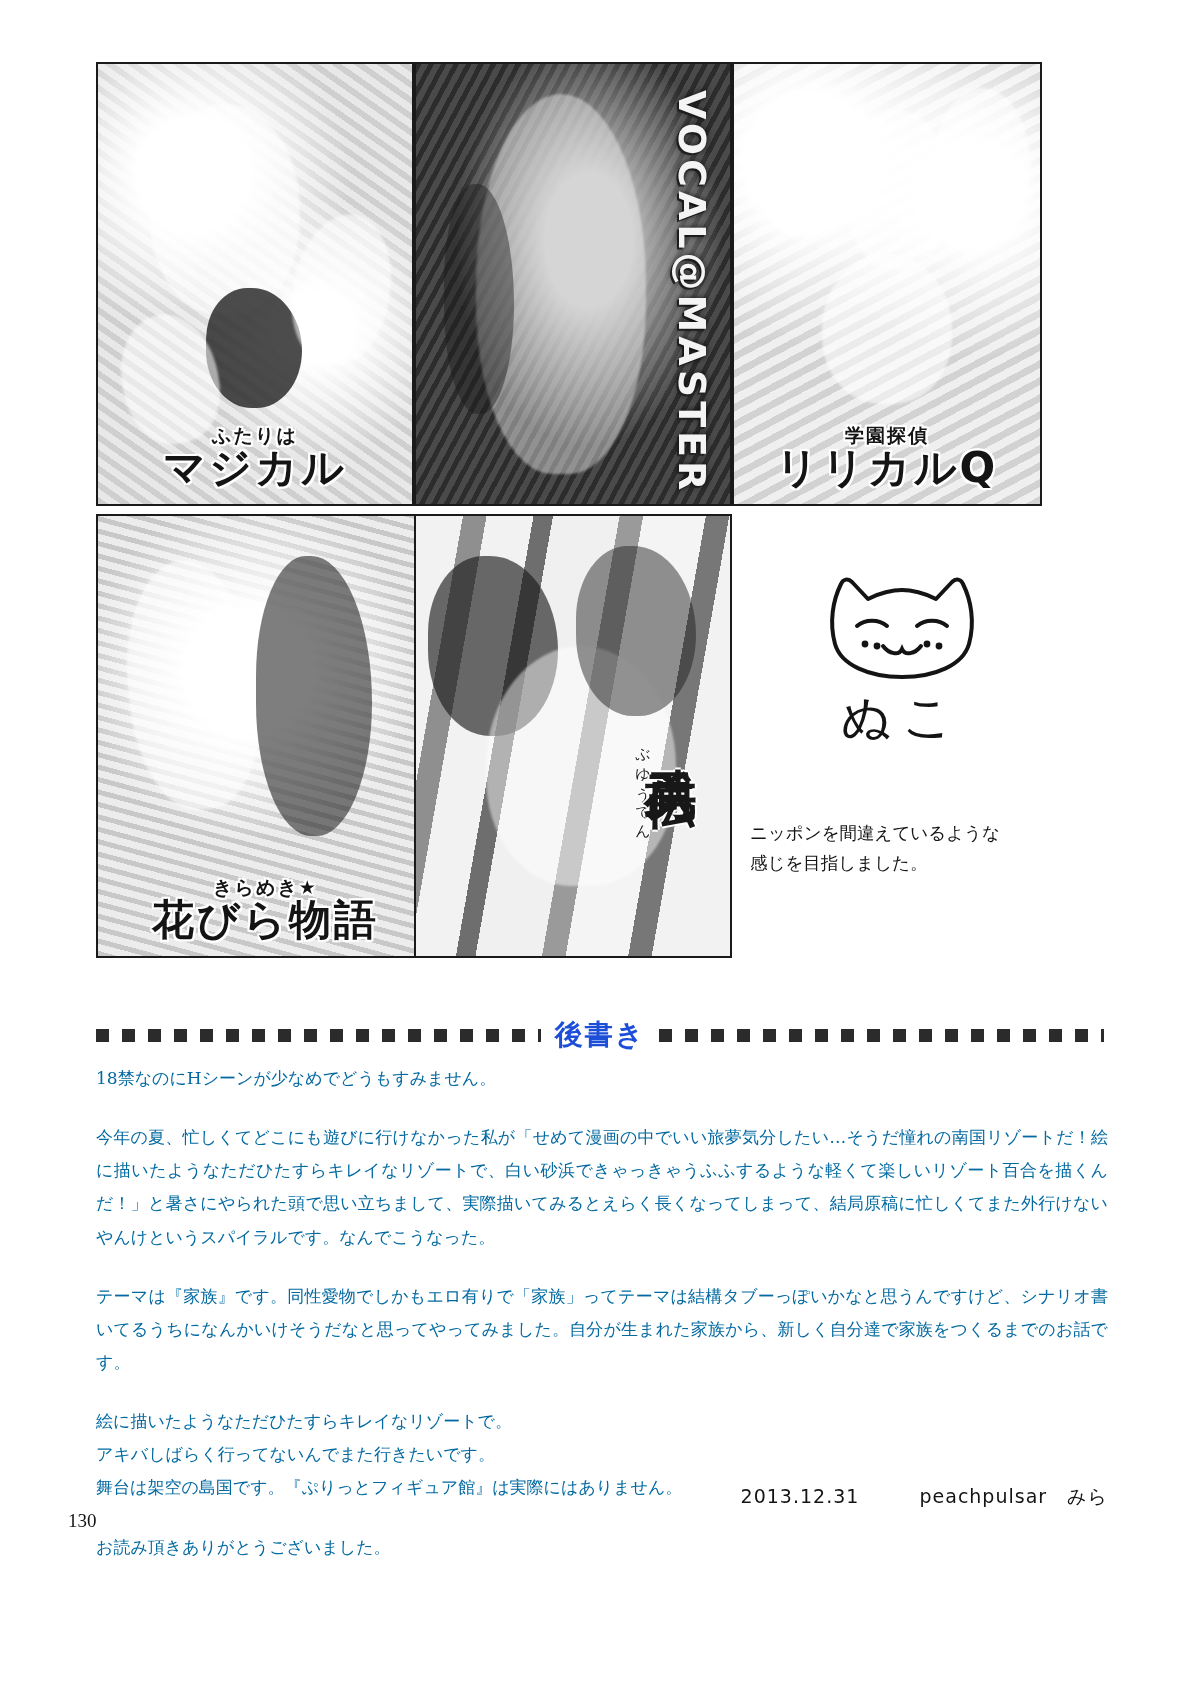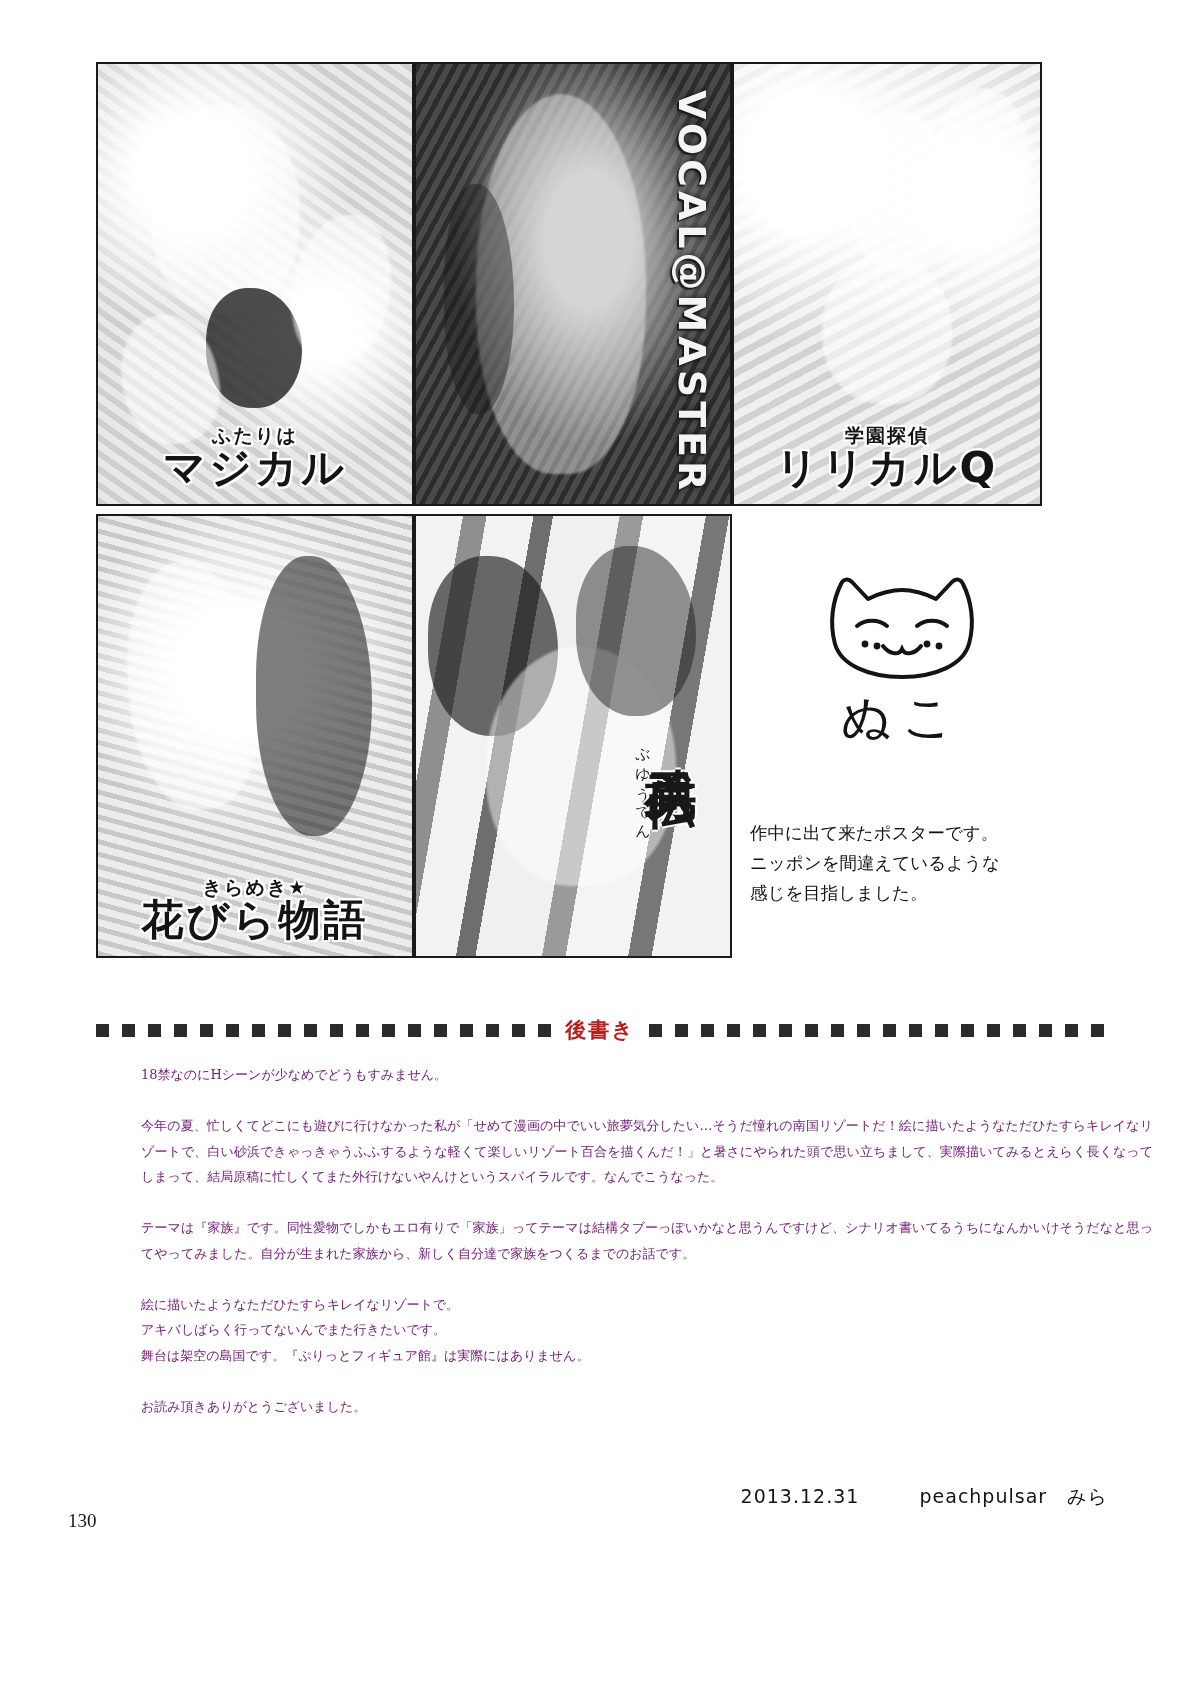--- a/index.html
+++ b/index.html
@@ -55,20 +55,21 @@
       radial-gradient(circle at 25% 22%, #ffffff 0 16%, rgba(255,255,255,0) 45%),
       radial-gradient(circle at 78% 30%, #ffffff 0 13%, rgba(255,255,255,0) 42%),
       repeating-linear-gradient(-28deg, #d2d2d2 0 7px, #efefef 7px 15px),
       #e3e3e3;
   }
   .tex-d {
     background:
       radial-gradient(circle at 45% 35%, #ffffff 0 18%, rgba(255,255,255,0) 50%),
       repeating-linear-gradient(15deg, #c8c8c8 0 5px, #ececec 5px 12px),
       #e0e0e0;
+    padding-left: 21px;
   }
   .tex-e {
     background:
       linear-gradient(100deg, #f2f2f2 0 12%, #8f8f8f 12% 18%, #f2f2f2 18% 30%,
                       #6e6e6e 30% 35%, #f0f0f0 35% 52%, #9a9a9a 52% 58%,
                       #f4f4f4 58% 74%, #777777 74% 80%, #f2f2f2 80% 100%);
   }
   .sil {
     position: absolute;
     border-radius: 50% 50% 45% 45%;
@@ -181,37 +182,36 @@
   }
   .dots {
     flex: 1;
     height: 13px;
     background-image: linear-gradient(to right, #2b2b2b 0 13px, rgba(0,0,0,0) 13px 26px);
     background-size: 26px 13px;
     background-repeat: repeat-x;
   }
   .afterword-title {
     font-family: "DejaVu Sans", sans-serif;
-    font-size: 21px;
+    font-size: 28px;
     font-weight: bold;
     letter-spacing: 2px;
     white-space: nowrap;
-    color: #b91c1c;
+    color: #1d4ed8;
   }
 
   .body-text {
     position: absolute;
     left: 96px;
     top: 1062px;
     width: 1012px;
     font-family: "DejaVu Serif", serif;
-    font-size: 13px;
+    font-size: 17px;
     line-height: 1.95;
-    color: #701a75;
-    margin-left: 45px;
+    color: #0369a1;
   }
   .body-text p { margin: 0 0 26px 0; text-align: justify; }
   .body-text p.tight { margin-bottom: 0; line-height: 1.95; }
   .body-text .block-lines { margin: 0 0 26px 0; }
 
   .signature {
     position: absolute;
     right: 92px;
     top: 1484px;
     font-family: "DejaVu Sans", sans-serif;
@@ -288,21 +288,20 @@
     <path d="M70 76 C76 84 86 86 89 79 C92 86 102 84 108 76" fill="none" stroke="#141414" stroke-width="4" stroke-linecap="round"></path>
     <circle cx="52" cy="74" r="3.4" fill="#141414"></circle>
     <circle cx="64" cy="76" r="3.4" fill="#141414"></circle>
     <circle cx="114" cy="74" r="3.4" fill="#141414"></circle>
     <circle cx="126" cy="76" r="3.4" fill="#141414"></circle>
   </svg>
   <div class="cat-label">ぬこ</div>
 </div>
 
 <div class="cat-caption">
-  <div>作中に出て来たポスターです。</div>
   <div>ニッポンを間違えているような</div>
   <div>感じを目指しました。</div>
 </div>
 
 <div class="afterword-head">
   <span class="dots"></span>
   <span class="afterword-title">後書き</span>
   <span class="dots"></span>
 </div>
 

